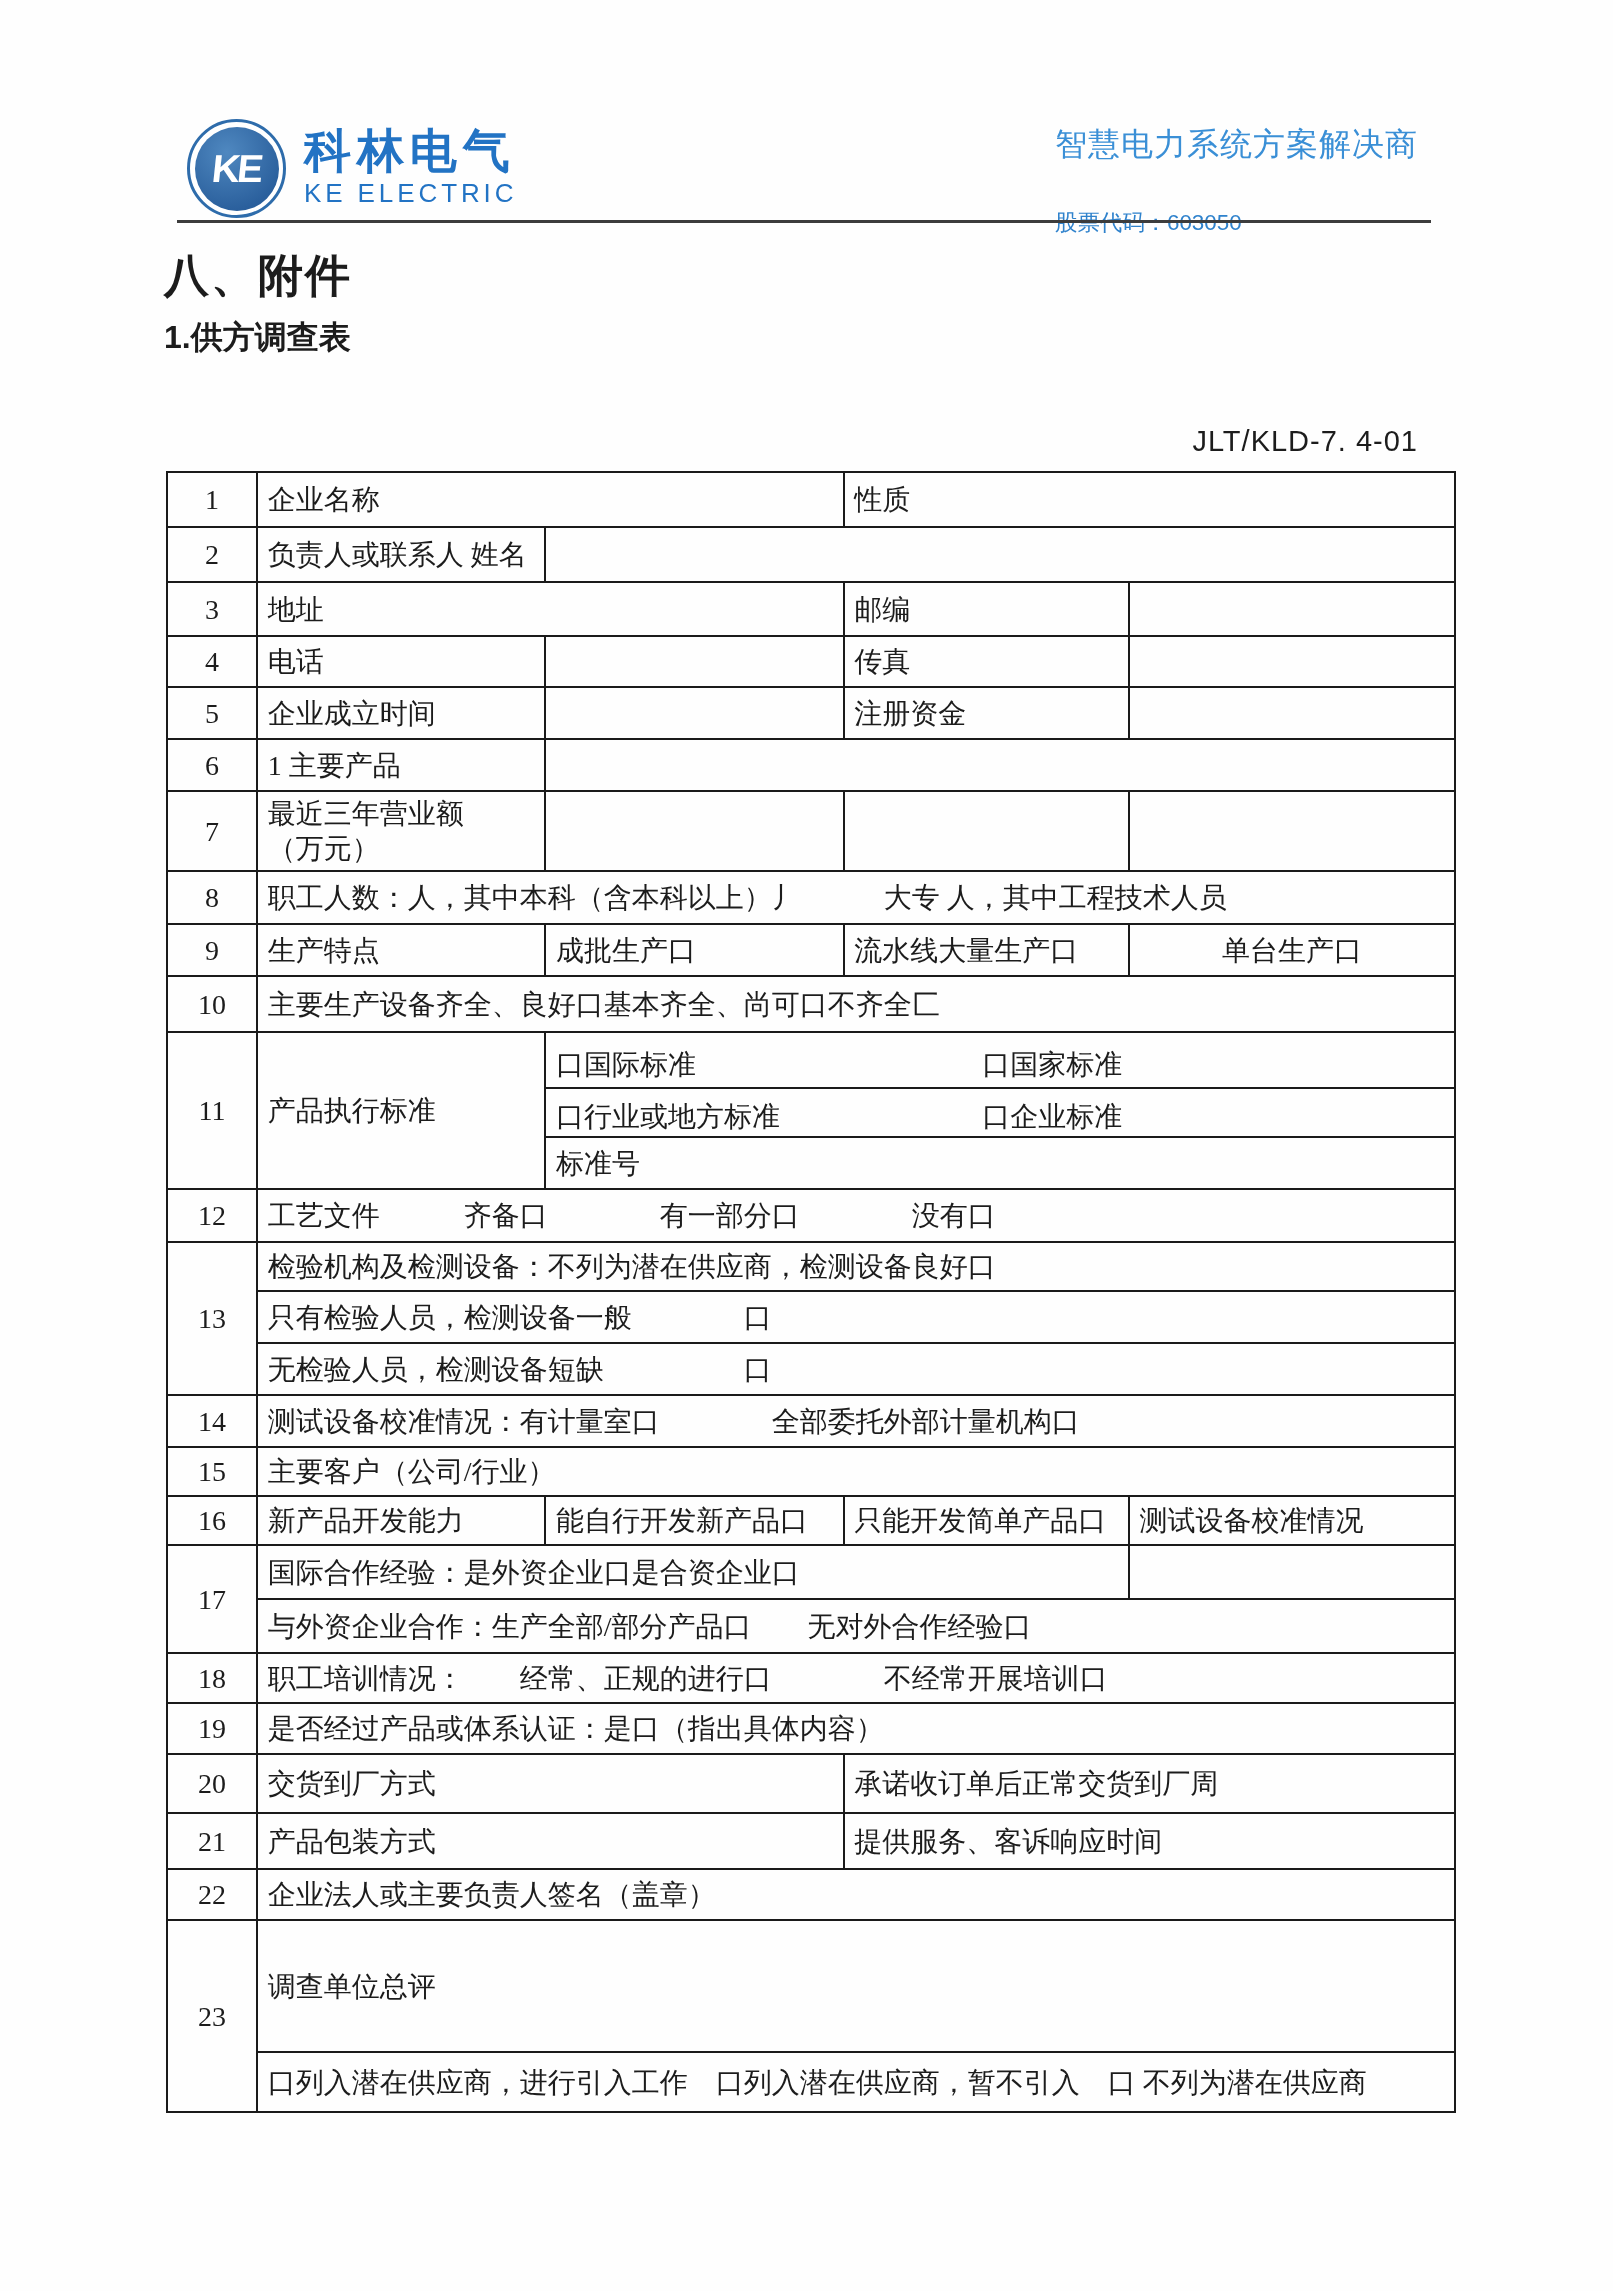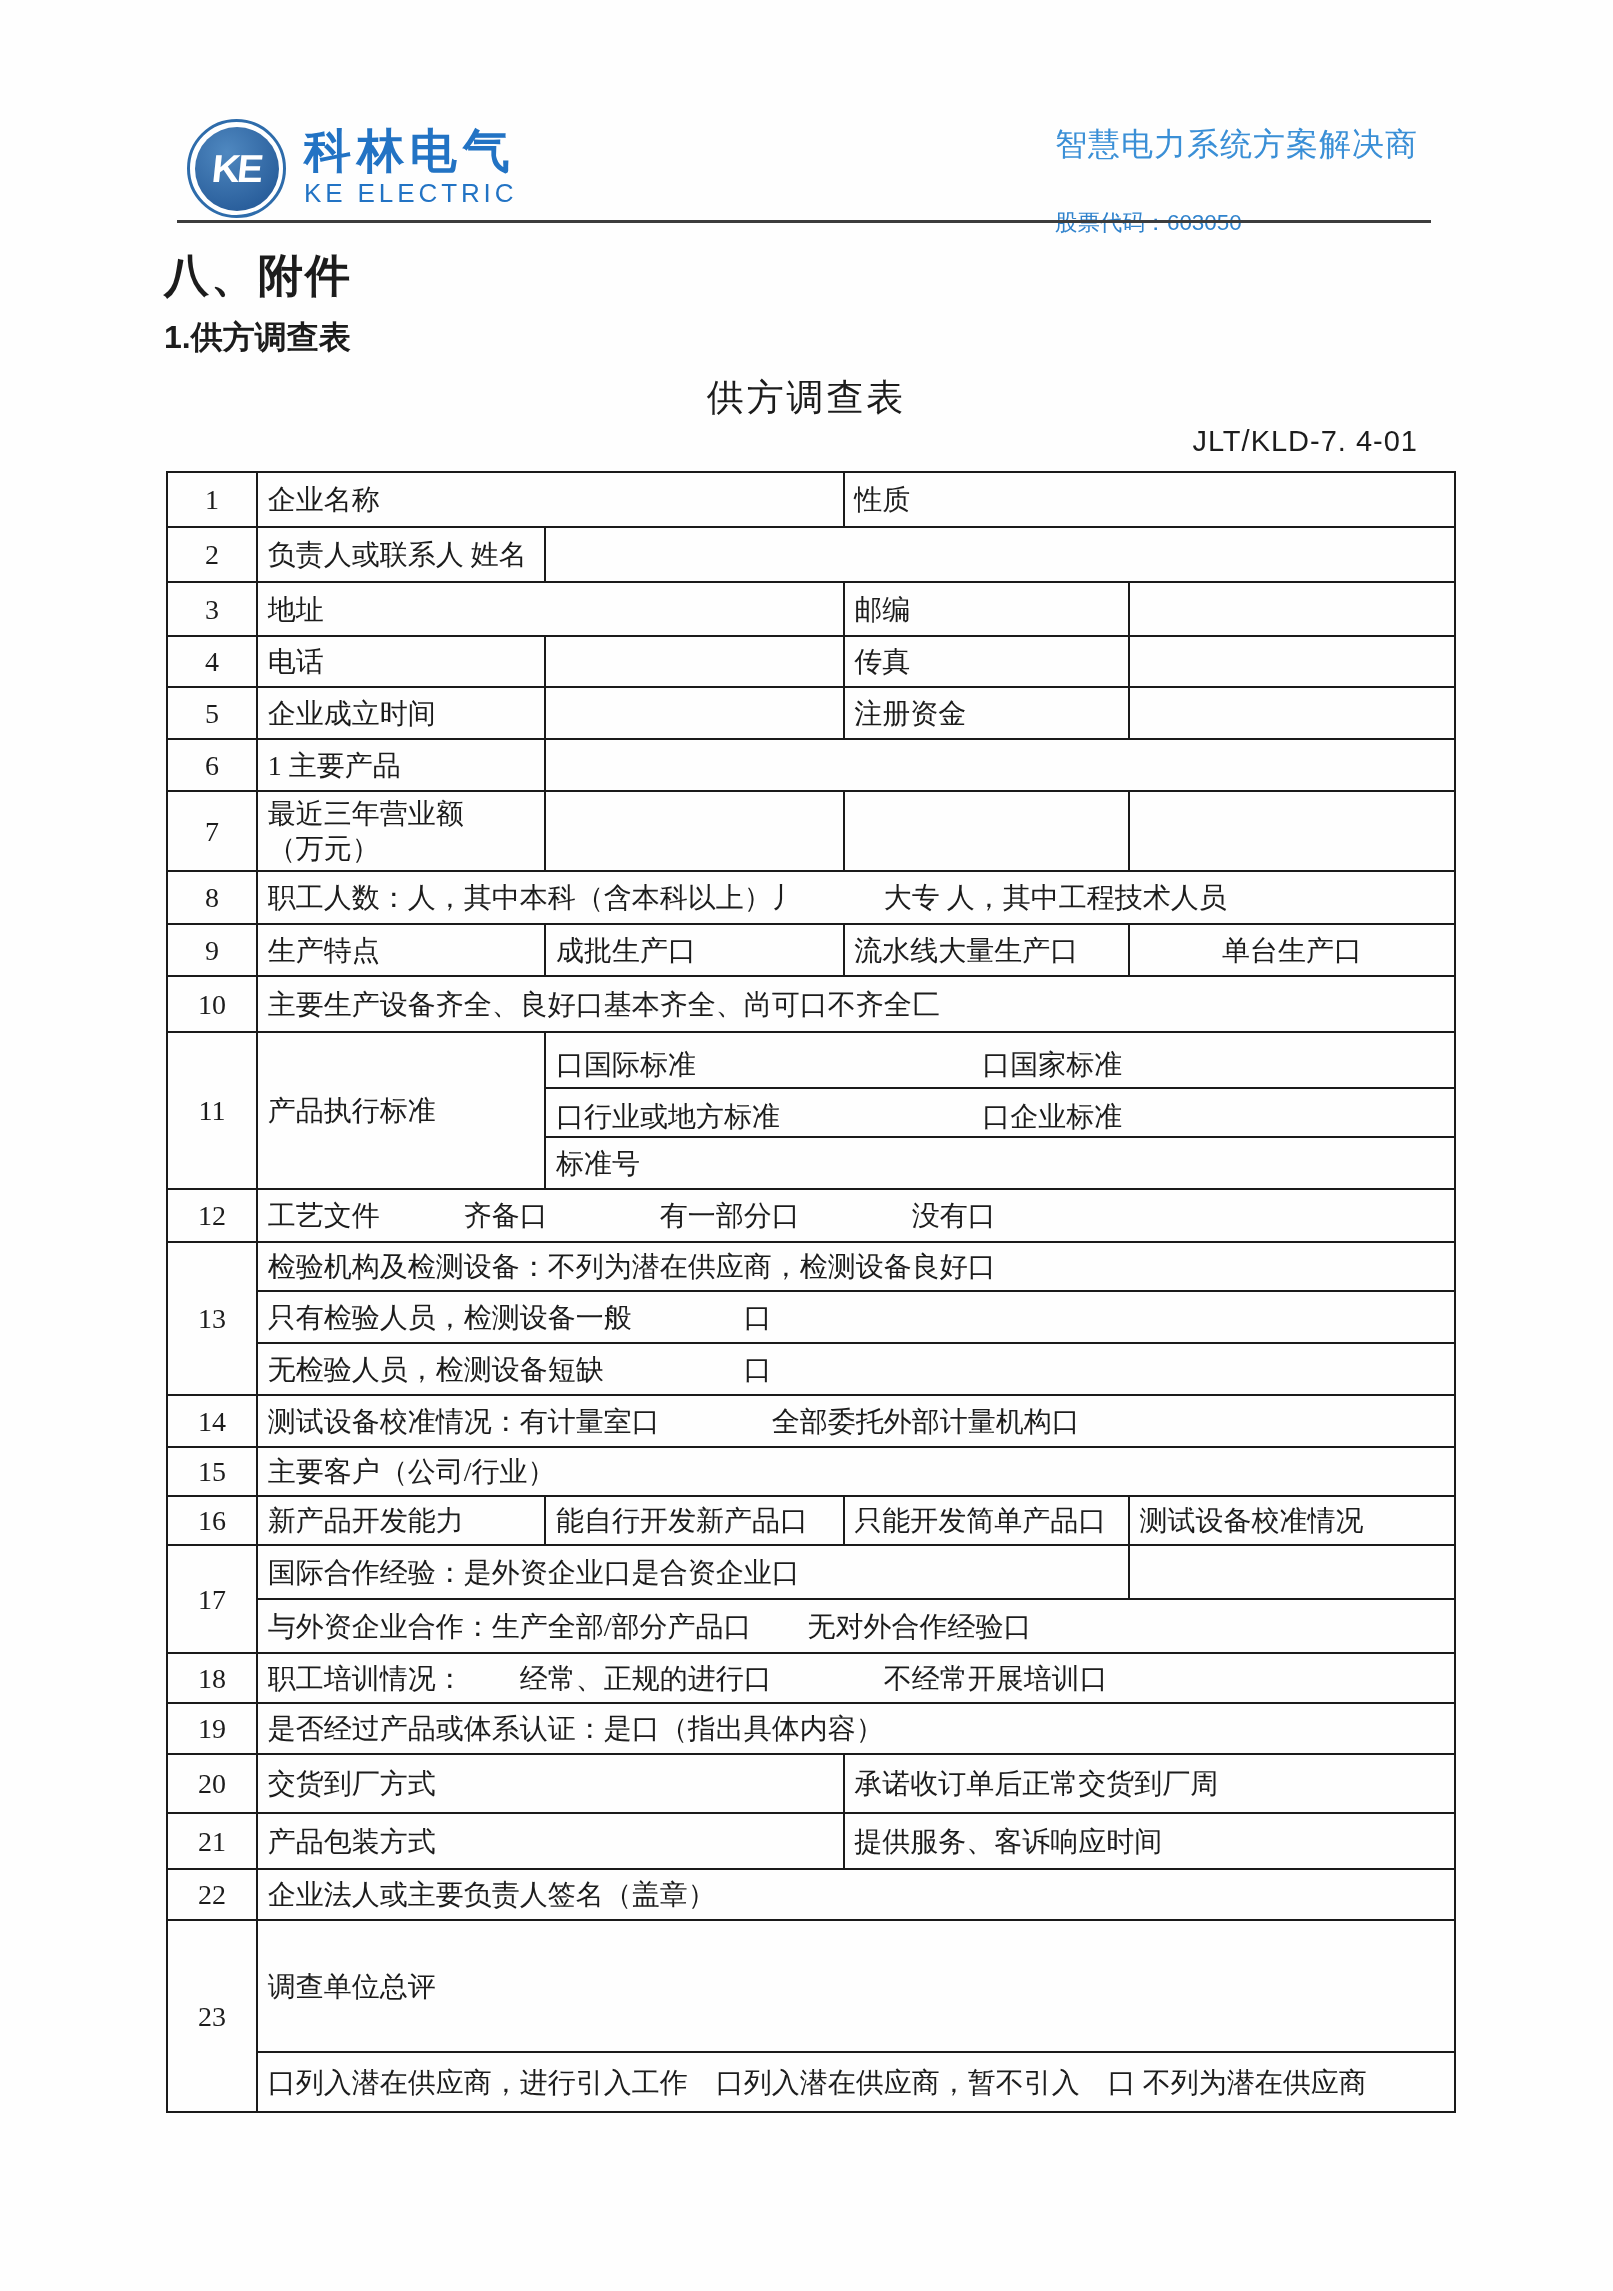--- a/index.html
+++ b/index.html
@@ -80,21 +80,20 @@
     <div class="logo-en">KE ELECTRIC</div>
   </div>
   <div class="slogan-block">
     <div class="slogan">智慧电力系统方案解决商</div>
     <div class="stock">股票代码：603050</div>
   </div>
   <div class="header-rule"></div>
 
   <div class="sec-title">八、附件</div>
   <div class="sub-title">1.供方调查表</div>
-  <div class="form-title">供方调查表</div>
   <div class="doc-num">JLT/KLD-7. 4-01</div>
 
   <table class="survey">
     <colgroup>
       <col style="width:90px">
         <col style="width:289px">
         <col style="width:299px">
         <col style="width:286px">
         <col style="width:327px">
     </colgroup>

